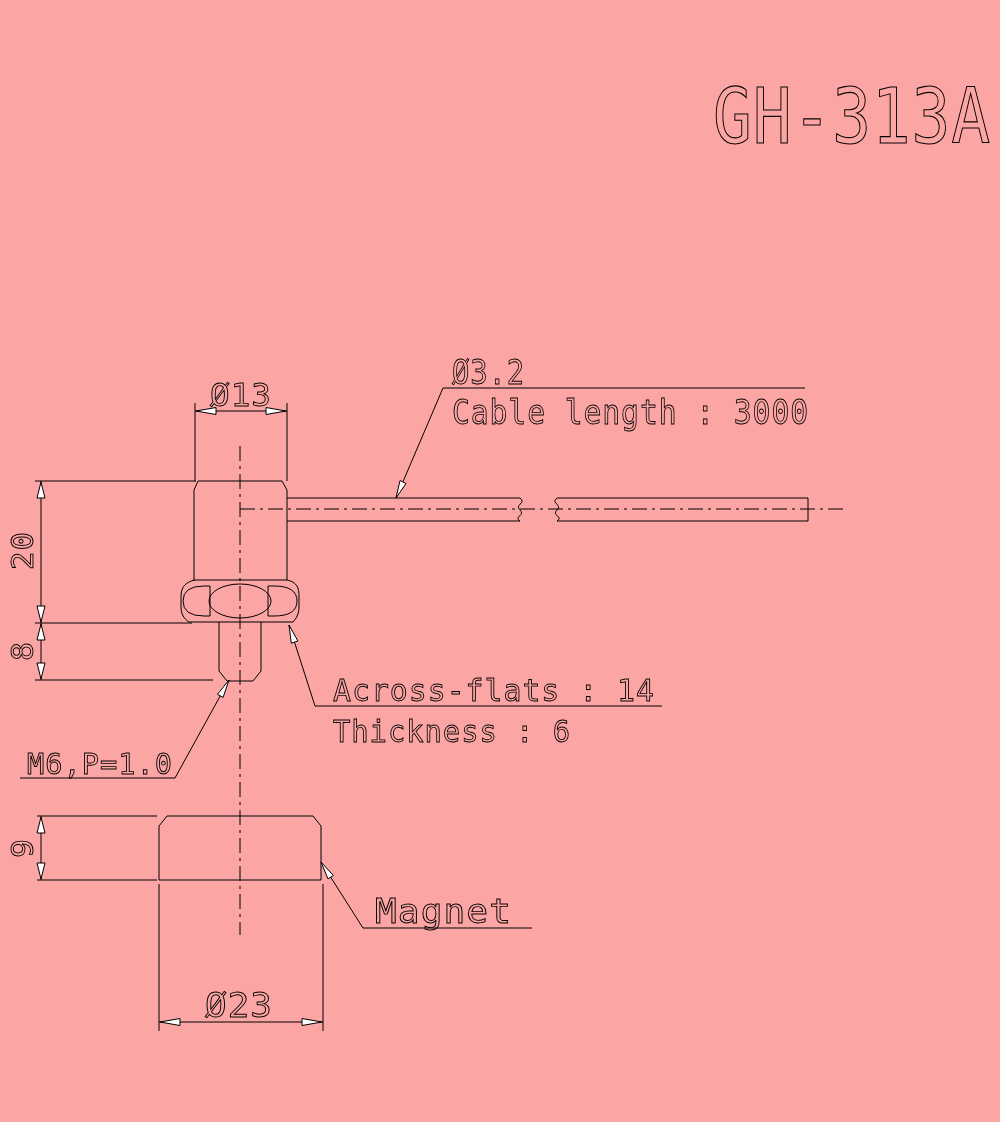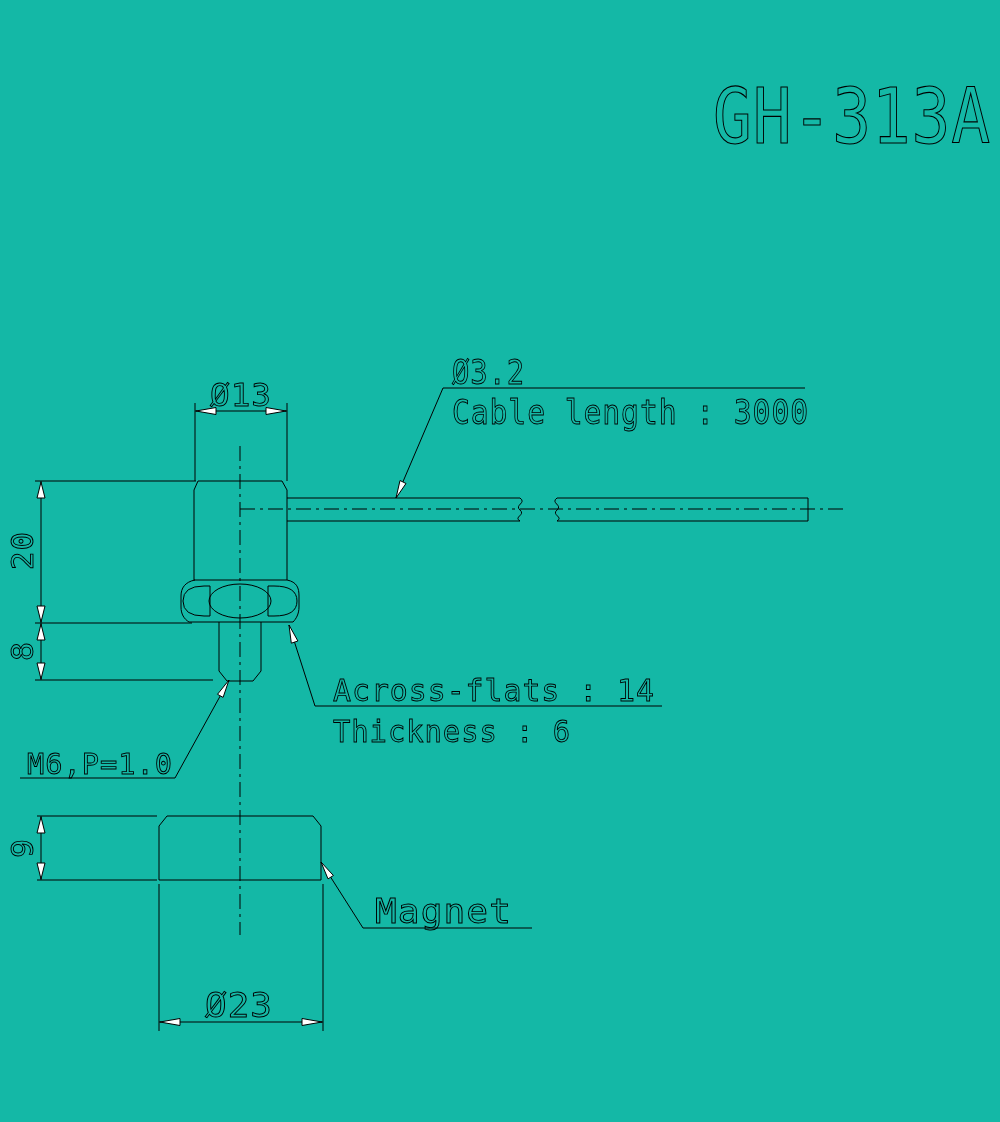--- a/index.html
+++ b/index.html
@@ -1,16 +1,16 @@
 <!DOCTYPE html>
 <html><head>
 <meta charset="utf-8">
 <style>
   html,body{margin:0;padding:0;background:#ffffff;}
-  .page{position:relative;width:1000px;height:1122px;background:#14b8a6;overflow:hidden;}
+  .page{position:relative;width:1000px;height:1122px;background:#fca5a5;overflow:hidden;}
   svg{position:absolute;left:0;top:0;}
   .cad-line{stroke:#000;stroke-width:1;fill:none;stroke-linecap:butt;}
   .cad-center{stroke:#000;stroke-width:1;fill:none;stroke-dasharray:15 5 3 5;}
   .cad-arrow{stroke:#000;stroke-width:1;fill:#ffffff;}
   text{font-family:"DejaVu Sans Mono",monospace;fill:none;stroke:#000;stroke-width:0.9;letter-spacing:1px;}
   text.big{stroke-width:1.1;}
 </style>
 </head>
 <body>
 

